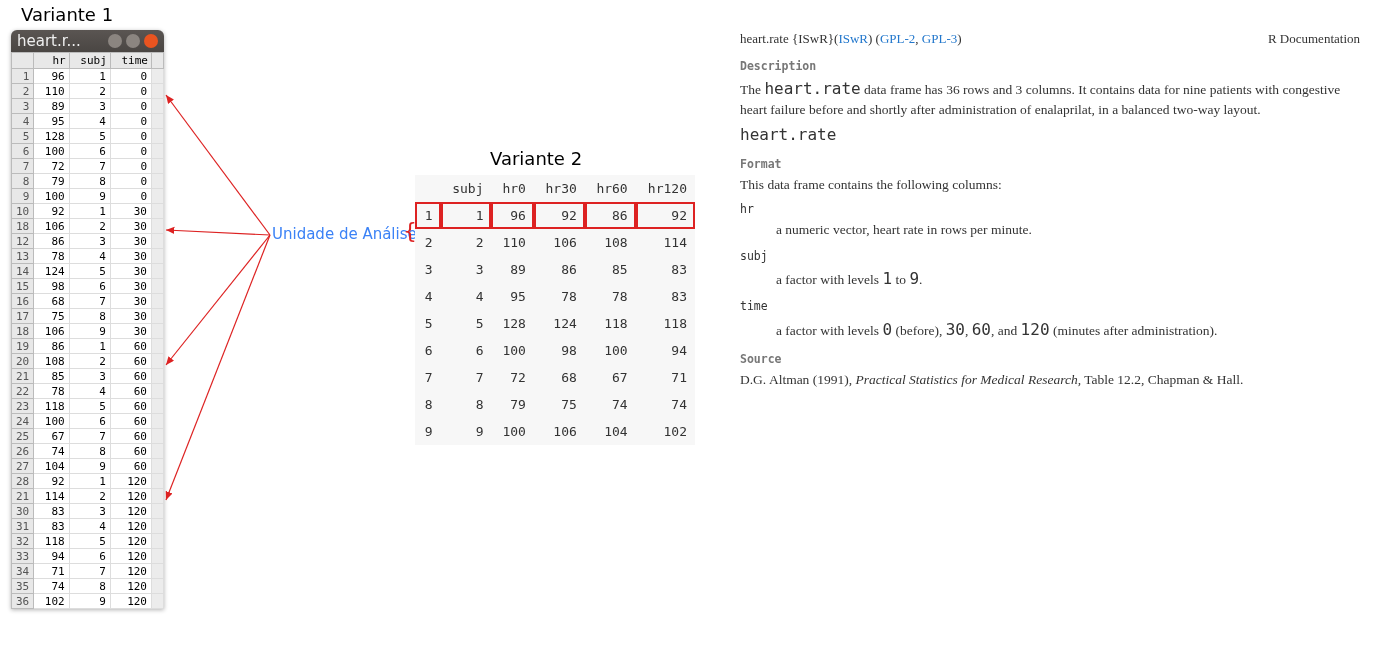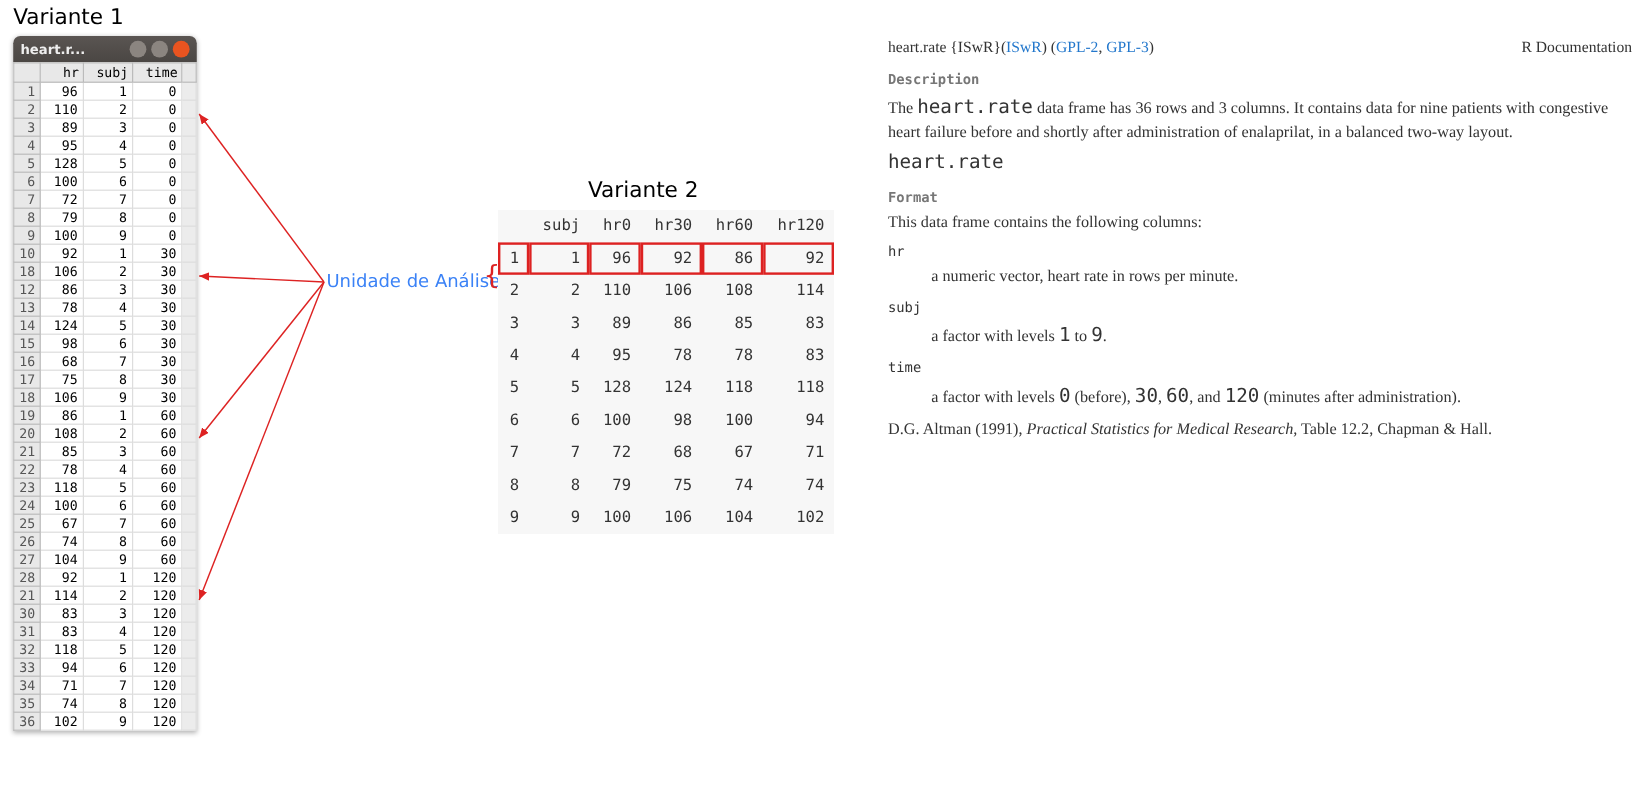--- a/index.html
+++ b/index.html
@@ -32,22 +32,22 @@
     height: 22px;
     background: linear-gradient(#5a5552, #4a4643);
     border-radius: 6px 6px 0 0;
     display: flex;
     align-items: center;
     padding: 0 6px;
     gap: 4px;
   }
   .titlebar-title {
     color: #eee;
-    font-size: 11px;
-    font-weight: bold;
+    font-size: 15px;
+    font-weight: normal;
     flex: 1;
     white-space: nowrap;
     overflow: hidden;
   }
   .tb-btn {
     width: 14px; height: 14px;
     border-radius: 50%;
     display: inline-block;
   }
   .tb-min { background: #8b8580; }
@@ -153,21 +153,21 @@
   .docpanel p { margin: 4px 0; }
   .docpanel .mono-inline { font-family: "DejaVu Sans Mono", monospace; font-size: 16px; }
   .docpanel dl { margin: 4px 0; }
   .docpanel dt { font-family: "DejaVu Sans Mono", monospace; font-size: 11.5px; margin-top: 6px; }
   .docpanel dd { margin: 4px 0 8px 36px; }
   .docpanel .src-ital { font-style: italic; }
 </style>
 </head>
 <body>
 
-<div class="variante-label" style="left:11px; top:4px;">Variante 1</div>
+<div class="variante-label" style="left:21px; top:4px;">Variante 1</div>
 <div class="variante-label" style="left:490px; top:148px;">Variante 2</div>
 
 <div class="win1">
   <div class="titlebar">
     <span class="titlebar-title">heart.r...</span>
     <span class="tb-btn tb-min"></span>
     <span class="tb-btn tb-max"></span>
     <span class="tb-btn tb-close"></span>
   </div>
   <table class="grid1">
@@ -567,16 +567,17 @@
     <dd>
       <span>a factor with levels </span><span class="mono-inline">1</span><span> to </span><span class="mono-inline">9</span><span>.</span>
     </dd>
 
     <dt>time</dt>
     <dd>
       <span>a factor with levels </span><span class="mono-inline">0</span><span> (before), </span><span class="mono-inline">30</span><span>, </span><span class="mono-inline">60</span><span>, and </span><span class="mono-inline">120</span><span> (minutes after administration).</span>
     </dd>
   </dl>
 
+  <div class="sect">Source</div>
   <p>
     <span>D.G. Altman (1991), </span><span class="src-ital">Practical Statistics for Medical Research,</span><span> Table 12.2, Chapman &amp; Hall.</span>
   </p>
 </div>
 
 </body></html>

